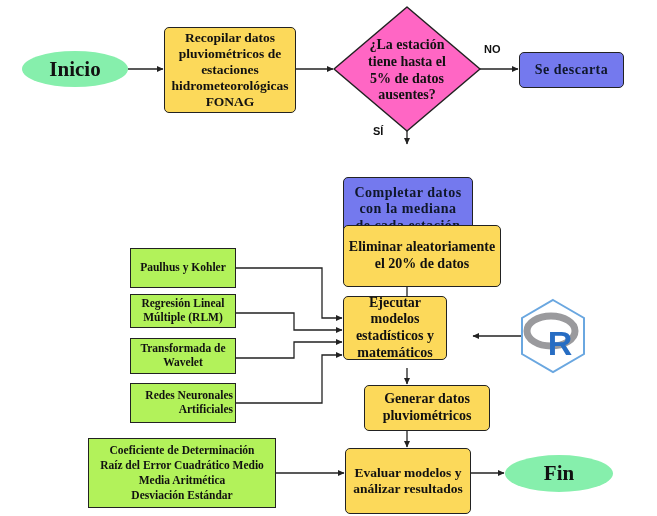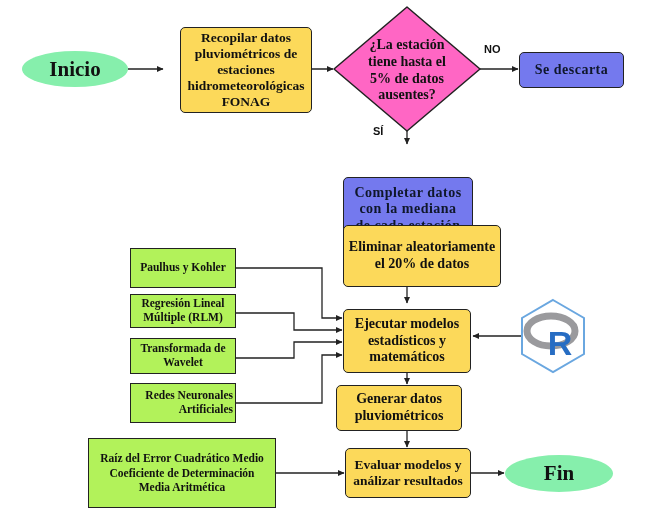--- a/index.html
+++ b/index.html
@@ -49,50 +49,50 @@
     <ellipse cx="551" cy="331" rx="24" ry="15" fill="none" stroke="#9a9a9d" stroke-width="7"></ellipse>
     <ellipse cx="553" cy="333" rx="16" ry="9" fill="#ffffff"></ellipse>
     <text x="560" y="355" text-anchor="middle" font-family="Liberation Sans, sans-serif" font-weight="bold" font-size="34" fill="#276dc3">R</text>
   </g>
 </svg>
 
 <div class="node ellipse" style="left:22px; top:51px; width:106px; height:36px;">
   <span>Inicio</span>
 </div>
 
-<div class="node rect yellow" style="left:164px; top:27px; width:132px; height:86px; font-size:13.5px; padding:0 2px;margin-left:16px;">
+<div class="node rect yellow" style="left:164px; top:27px; width:132px; height:86px; font-size:13.5px; padding:0 2px;">
   <span>Recopilar datos pluviométricos de estaciones hidrometeorológicas FONAG</span>
 </div>
 
 <div class="dtext" style="left:360px; top:37px; width:94px;">¿La estación tiene hasta el 5% de datos ausentes?</div>
 
 <div class="label" style="left:484px; top:43px;">NO</div>
 <div class="label" style="left:373px; top:125px;">SÍ</div>
 
 <div class="node rect blue" style="left:519px; top:52px; width:105px; height:36px; font-size:14px;">
   <span>Se descarta</span>
 </div>
 
 <div class="node rect blue" style="left:343px; top:145px; width:130px; height:65px; font-size:14px; padding:0 6px;margin-top:32px;">
   <span>Completar datos con la mediana de cada estación</span>
 </div>
 
 <div class="node rect yellow" style="left:343px; top:225px; width:158px; height:62px; font-size:14px; padding:0 4px;">
   <span>Eliminar aleatoriamente el 20% de datos</span>
 </div>
 
-<div class="node rect yellow" style="left:343px; top:309px; width:128px; height:64px; font-size:14px; padding:4px 8px;">
+<div class="node rect yellow" style="left:343px; top:296px; width:104px; height:64px; font-size:14px; padding:4px 8px;">
   <span>Ejecutar modelos estadísticos y matemáticos</span>
 </div>
 
-<div class="node rect yellow" style="left:336px; top:385px; width:126px; height:46px; font-size:14px; padding:0 10px;">
+<div class="node rect yellow" style="left:364px; top:385px; width:126px; height:46px; font-size:14px; padding:0 10px;">
   <span>Generar datos pluviométricos</span>
 </div>
 
-<div class="node rect yellow" style="left:345px; top:448px; width:126px; height:50px; font-size:13.5px; padding:16px 2px;">
+<div class="node rect yellow" style="left:345px; top:448px; width:126px; height:66px; font-size:13.5px; padding:16px 2px;">
   <span>Evaluar modelos y análizar resultados</span>
 </div>
 
 <div class="node ellipse" style="left:505px; top:455px; width:108px; height:37px;">
   <span>Fin</span>
 </div>
 
 <div class="node sq green" style="left:130px; top:248px; width:106px; height:40px; font-size:11.5px;">
   <span>Paulhus y Kohler</span>
 </div>
@@ -100,16 +100,17 @@
   <span>Regresión Lineal Múltiple (RLM)</span>
 </div>
 <div class="node sq green" style="left:130px; top:338px; width:106px; height:36px; font-size:11.5px; padding:0 6px;">
   <span>Transformada de Wavelet</span>
 </div>
 <div class="node sq green" style="left:130px; top:383px; width:106px; height:40px; font-size:11.5px; padding:0 2px;text-align:right;">
   <span>Redes Neuronales Artificiales</span>
 </div>
 
 <div class="node sq green" style="left:88px; top:438px; width:188px; height:70px; font-size:11.5px; flex-direction:column; line-height:1.3;">
+  <span>Coeficiente de Determinación</span>
   <span>Raíz del Error Cuadrático Medio</span>
-  <span>Coeficiente de Determinación</span>
   <span>Media Aritmética</span>
+  <span>Desviación Estándar</span>
 </div>
 
 </body></html>

